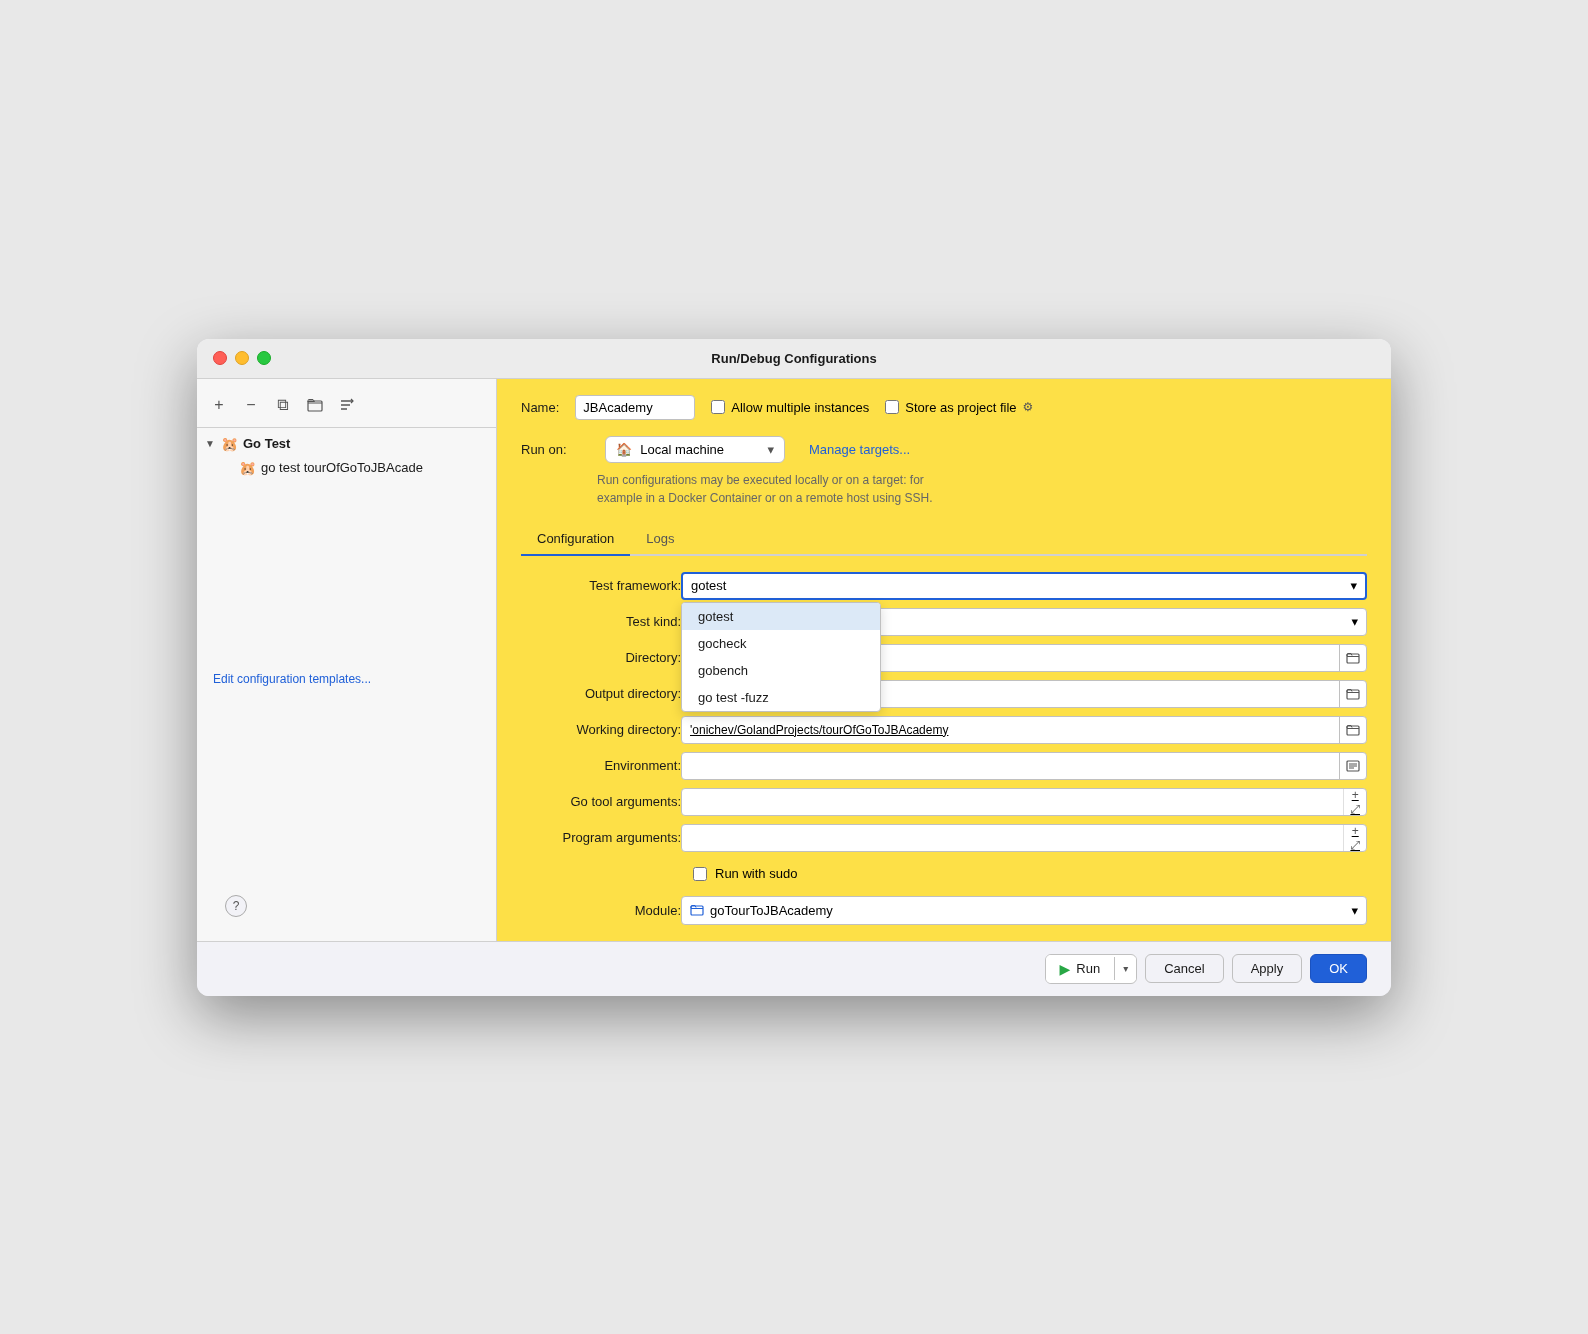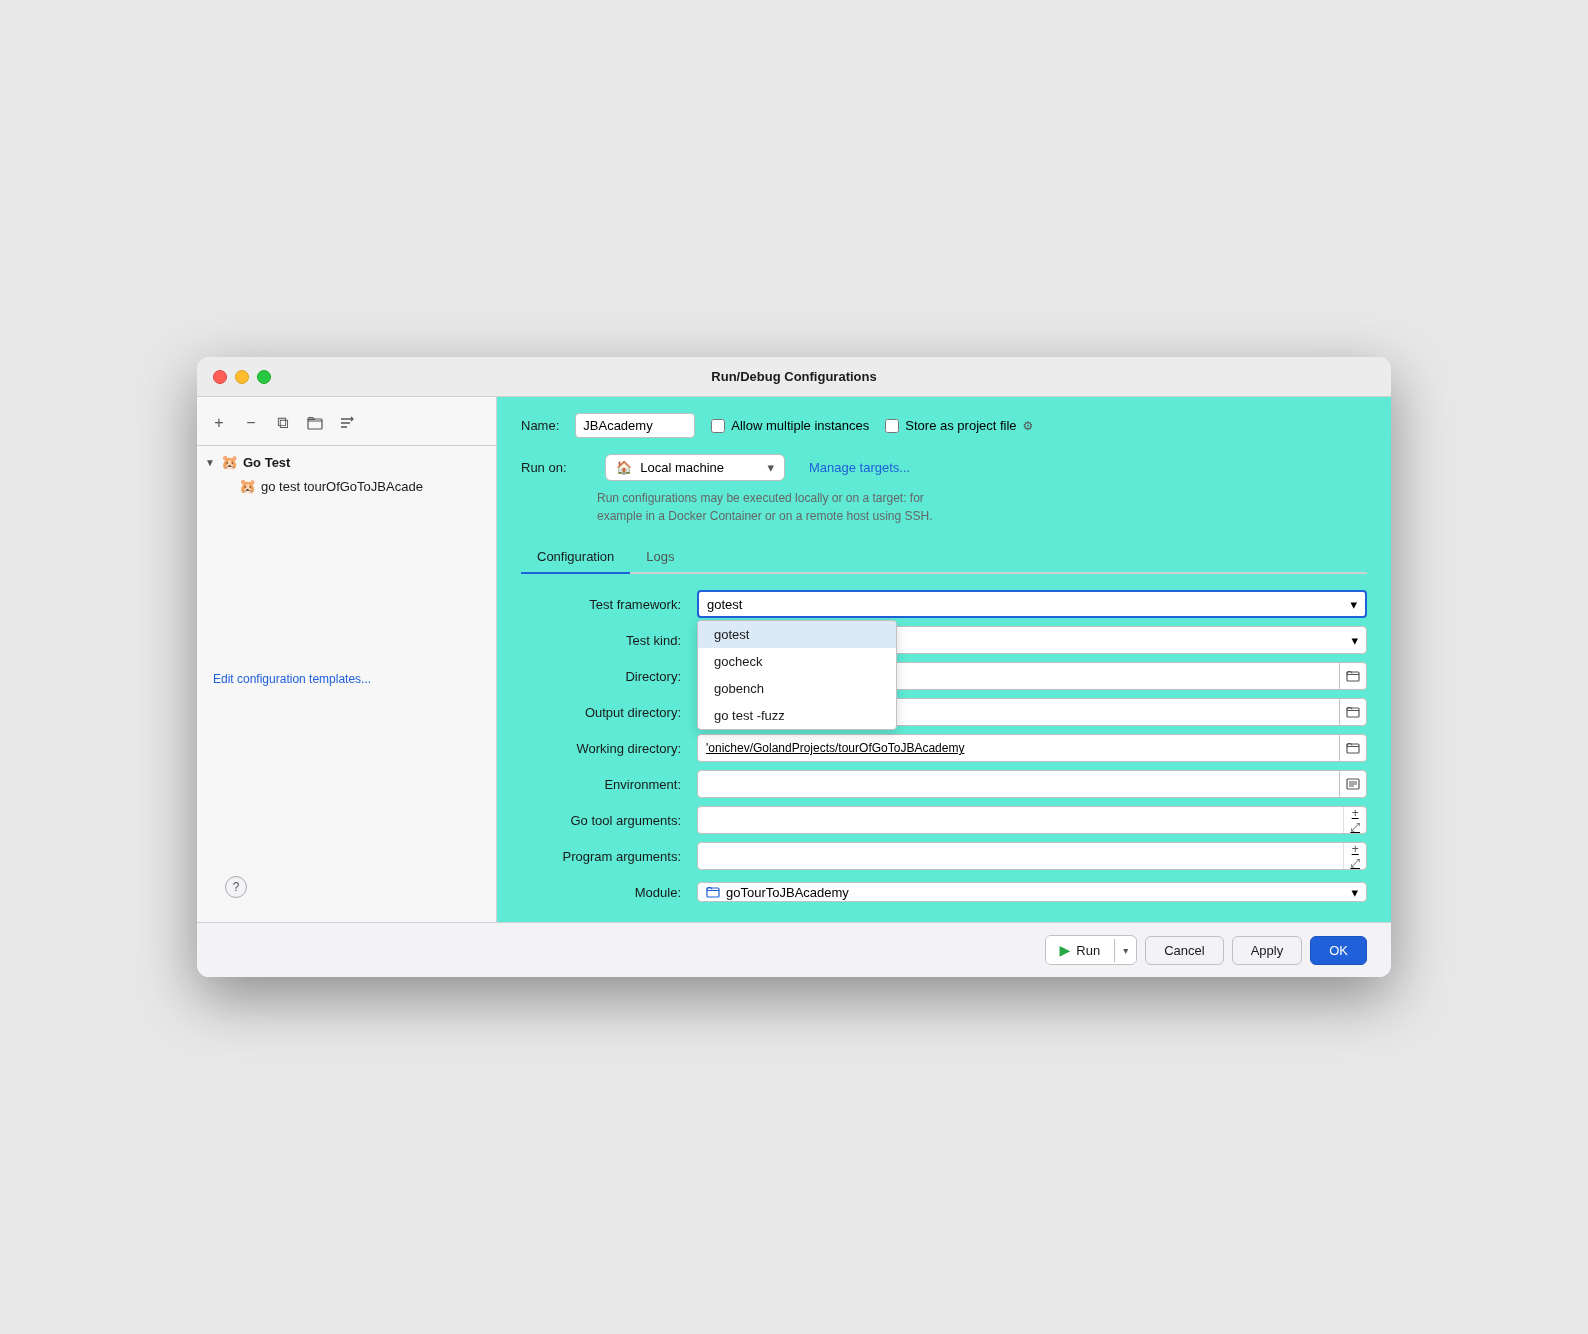--- a/index.html
+++ b/index.html
@@ -141,21 +141,21 @@
       font-size: 12px;
       cursor: pointer;
       color: #555;
       margin: 8px 16px;
     }
     .config-panel {
       flex: 1;
       padding: 16px 24px;
       display: flex;
       flex-direction: column;
-      background: #5eead4;
+      background: #fde047;
       overflow: auto;
     }
     .config-header {
       display: flex;
       align-items: center;
       gap: 16px;
       margin-bottom: 16px;
       flex-wrap: wrap;
     }
     .config-header .name-label {
@@ -245,21 +245,21 @@
       background: #2060d8;
     }
     .form-section {
       display: flex;
       flex-direction: column;
       gap: 8px;
     }
     .form-row {
       display: flex;
       align-items: center;
-      gap: 16px;
+      gap: 0;
       min-height: 28px;
     }
     .form-label {
       min-width: 160px;
       text-align: right;
       color: #1a1a1a;
       font-size: 13px;
       flex-shrink: 0;
     }
     .form-input {
@@ -344,21 +344,21 @@
       justify-content: center;
       height: 14px;
     }
     .module-select {
       flex: 1;
       border: 1px solid #c0c0c0;
       border-radius: 4px;
       padding: 4px 8px;
       font-size: 13px;
       background: white;
-      height: 20px;
+      height: 29px;
       display: flex;
       align-items: center;
       cursor: pointer;
       justify-content: space-between;
     }
     .module-select-value {
       display: flex;
       align-items: center;
       gap: 6px;
     }
@@ -652,20 +652,24 @@
           <span class="form-label">Program arguments:</span>
           <div class="form-input-with-btn">
             <input type="text" style="flex: 1 1 0%; border: none; outline: none; padding: 4px 8px; font-size: 13px; background: transparent;">
             <div class="expandable-btns">
               <div class="expandable-btn">+</div>
               <div class="expandable-btn">⤢</div>
             </div>
           </div>
         </div>
 
+        <div class="checkbox-row">
+          <input type="checkbox" id="runSudo" style="">
+          <label for="runSudo">Run with sudo</label>
+        </div>
 
         <div class="form-row">
           <span class="form-label">Module:</span>
           <div class="module-select">
             <div class="module-select-value">
               <svg width="14" height="14" viewBox="0 0 14 14" fill="none">
                 <rect x="1" y="3" width="12" height="9" rx="1" stroke="#2060d8" stroke-width="1.2" fill="none"></rect>
                 <path d="M1 5.5h12" stroke="#2060d8" stroke-width="1"></path>
                 <path d="M1 5V3.5A1 1 0 012 2.5h3l1 2" stroke="#2060d8" stroke-width="1" fill="none"></path>
               </svg>

